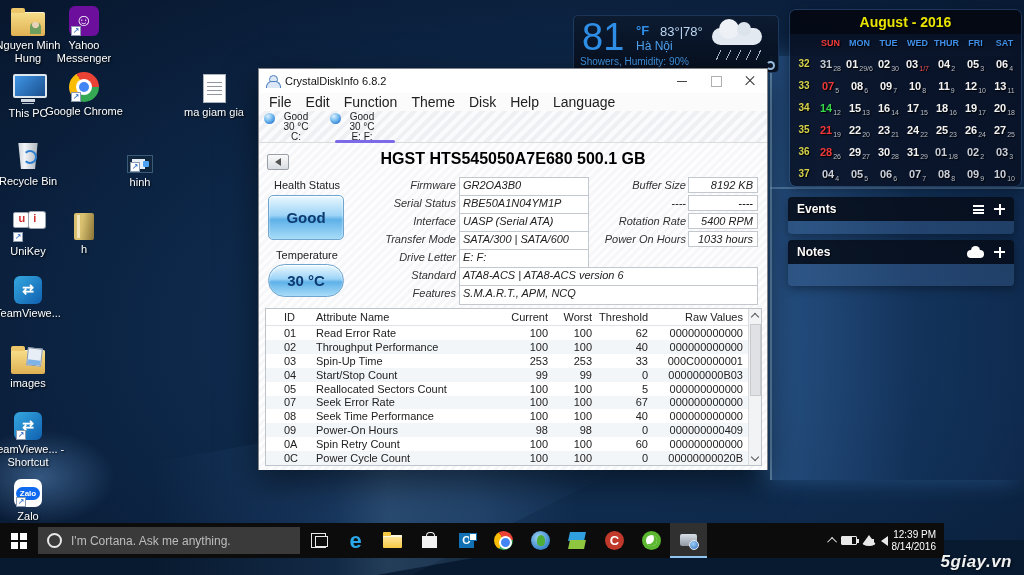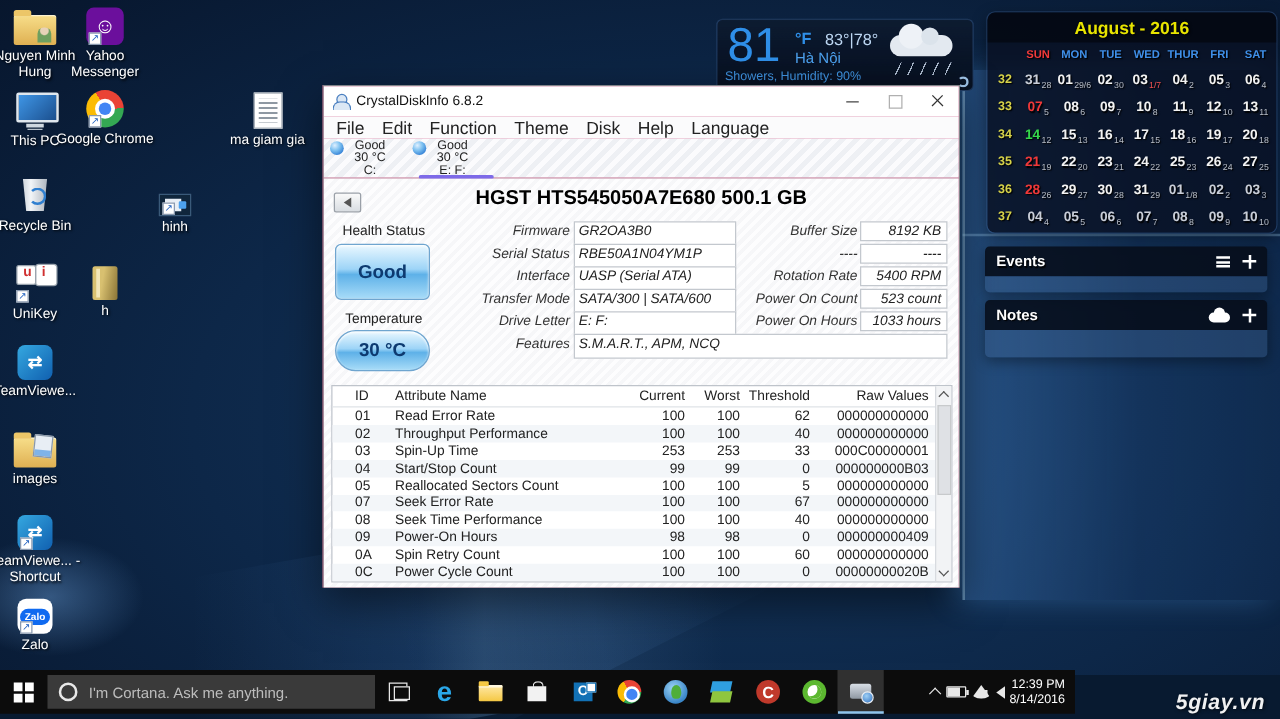--- a/index.html
+++ b/index.html
@@ -131,21 +131,21 @@
 .ph-icons { margin-left:auto; display:flex; gap:10px; align-items:center; }
 .hamburger-icon { width:11px; height:9px; border-top:2px solid #fff; border-bottom:2px solid #fff; position:relative; }
 .hamburger-icon::before { content:""; position:absolute; left:0; top:2.5px; width:11px; height:2px; background:#fff; }
 .plus-icon { position:relative; width:11px; height:11px; }
 .plus-icon::before { content:""; position:absolute; left:0; top:4.5px; width:11px; height:2px; background:#fff; }
 .plus-icon::after { content:""; position:absolute; left:4.5px; top:0; width:2px; height:11px; background:#fff; }
 .cloud-icon { position:relative; width:17px; height:8px; background:#fff; border-radius:5px; margin-top:3px; }
 .cloud-icon::before { content:""; position:absolute; left:4px; top:-4px; width:9px; height:9px; background:#fff; border-radius:50%; }
 
 
-.cdi-window { position:absolute; left:258px; top:68px; width:510px; height:402px; background:#be185d;
+.cdi-window { position:absolute; left:258px; top:68px; width:510px; height:402px; background:#0c4a6e;
   border:1px solid #808488; box-shadow:0 12px 32px rgba(0,0,0,.5); z-index:10; font-size:11px; color:#222; }
 .cdi-titlebar { height:24px; display:flex; align-items:center; padding:0 0 0 7px; background:#fff; }
 .cdi-app-icon { width:13px; height:13px; margin-right:6px; position:relative; }
 .cdi-app-icon::before { content:""; position:absolute; left:3px; top:0; width:7px; height:7px;
   border:1.5px solid #4a7fc0; border-radius:50%; background:#dce8f5; }
 .cdi-app-icon::after { content:""; position:absolute; left:0; bottom:0; width:13px; height:6px;
   border:1.5px solid #4a7fc0; border-bottom:none; border-radius:6px 6px 0 0; background:#dce8f5; }
 .cdi-title { flex:1; font-size:11px; color:#111; }
 .cdi-controls { display:flex; height:24px; }
 .ctrl { width:34px; display:flex; align-items:center; justify-content:center; position:relative; }
@@ -205,21 +205,21 @@
   background:radial-gradient(circle at 35% 30%, #d8ecff, #6db1ec 40%, #2e6fc8 75%, #1e55a8); }
 .smart-scroll { width:13px; border-left:1px solid #d8dbe0; background:#f2f3f5; display:flex; flex-direction:column;
   align-items:center; }
 .chev { width:6px; height:6px; border-right:1.4px solid #555; border-bottom:1.4px solid #555; }
 .chev-up { transform:rotate(-135deg); margin-top:5px; }
 .chev-down { transform:rotate(45deg); margin-bottom:5px; }
 .scroll-thumb { width:11px; height:72px; margin-top:4px; background:#dfe1e5; border:1px solid #c8cacc; }
 .scroll-spacer { flex:1; }
 
 
-.taskbar { position:absolute; left:0; bottom:4px; width:860px; height:35px; background:#0c0c0c; z-index:30;
+.taskbar { position:absolute; left:0; bottom:17px; width:944px; height:35px; background:#0c0c0c; z-index:30;
   display:flex; align-items:stretch; }
 .start-btn { width:38px; display:flex; align-items:center; justify-content:center; }
 .win-flag { width:16px; height:16px; display:grid; grid-template-columns:1fr 1fr; grid-template-rows:1fr 1fr; gap:2px; }
 .win-flag div { background:#fff; }
 .cortana { width:262px; margin:4px 0; background:#3a3a3a; display:flex; align-items:center; padding:0 9px; gap:9px; }
 .cortana-ring { width:15px; height:15px; border:2px solid #e8e8e8; border-radius:50%; flex:none; }
 .cortana-input { flex:1; background:transparent; border:none; outline:none; color:#c8c8c8; font-size:12px; }
 .cortana-input::placeholder { color:#bdbdbd; opacity:1; }
 .tb-icons { display:flex; }
 .tb-icon { width:37px; display:flex; align-items:center; justify-content:center; position:relative; }
@@ -518,41 +518,41 @@
       </div>
         <div class="frow">
         <span class="flabel">Transfer Mode</span>
         <span class="fbox">SATA/300 | SATA/600</span>
       </div>
         <div class="frow">
         <span class="flabel">Drive Letter</span>
         <span class="fbox">E: F:</span>
       </div>
         <div class="frow">
+        <span class="flabel">Standard</span>
+        <span class="fbox wide">ATA8-ACS | ATA8-ACS version 6</span>
+      </div>
+        <div class="frow">
         <span class="flabel">Features</span>
         <span class="fbox wide">S.M.A.R.T., APM, NCQ</span>
       </div>
       </div>
     <div class="fields">
 
     <div class="frow">
         <span class="frlabel">Buffer Size</span>
         <span class="frbox">8192 KB</span>
       </div>
         <div class="frow">
         <span class="frlabel">----</span>
         <span class="frbox">----</span>
       </div>
         <div class="frow">
         <span class="frlabel">Rotation Rate</span>
         <span class="frbox">5400 RPM</span>
-      </div>
-        <div class="frow">
-        <span class="frlabel">Power On Count</span>
-        <span class="frbox">523 count</span>
       </div>
         <div class="frow">
         <span class="frlabel">Power On Hours</span>
         <span class="frbox">1033 hours</span>
       </div>
       </div>
     <div class="smart">
       <div class="smart-main">
         <div class="smart-header">
           <span class="c-ball"></span>

